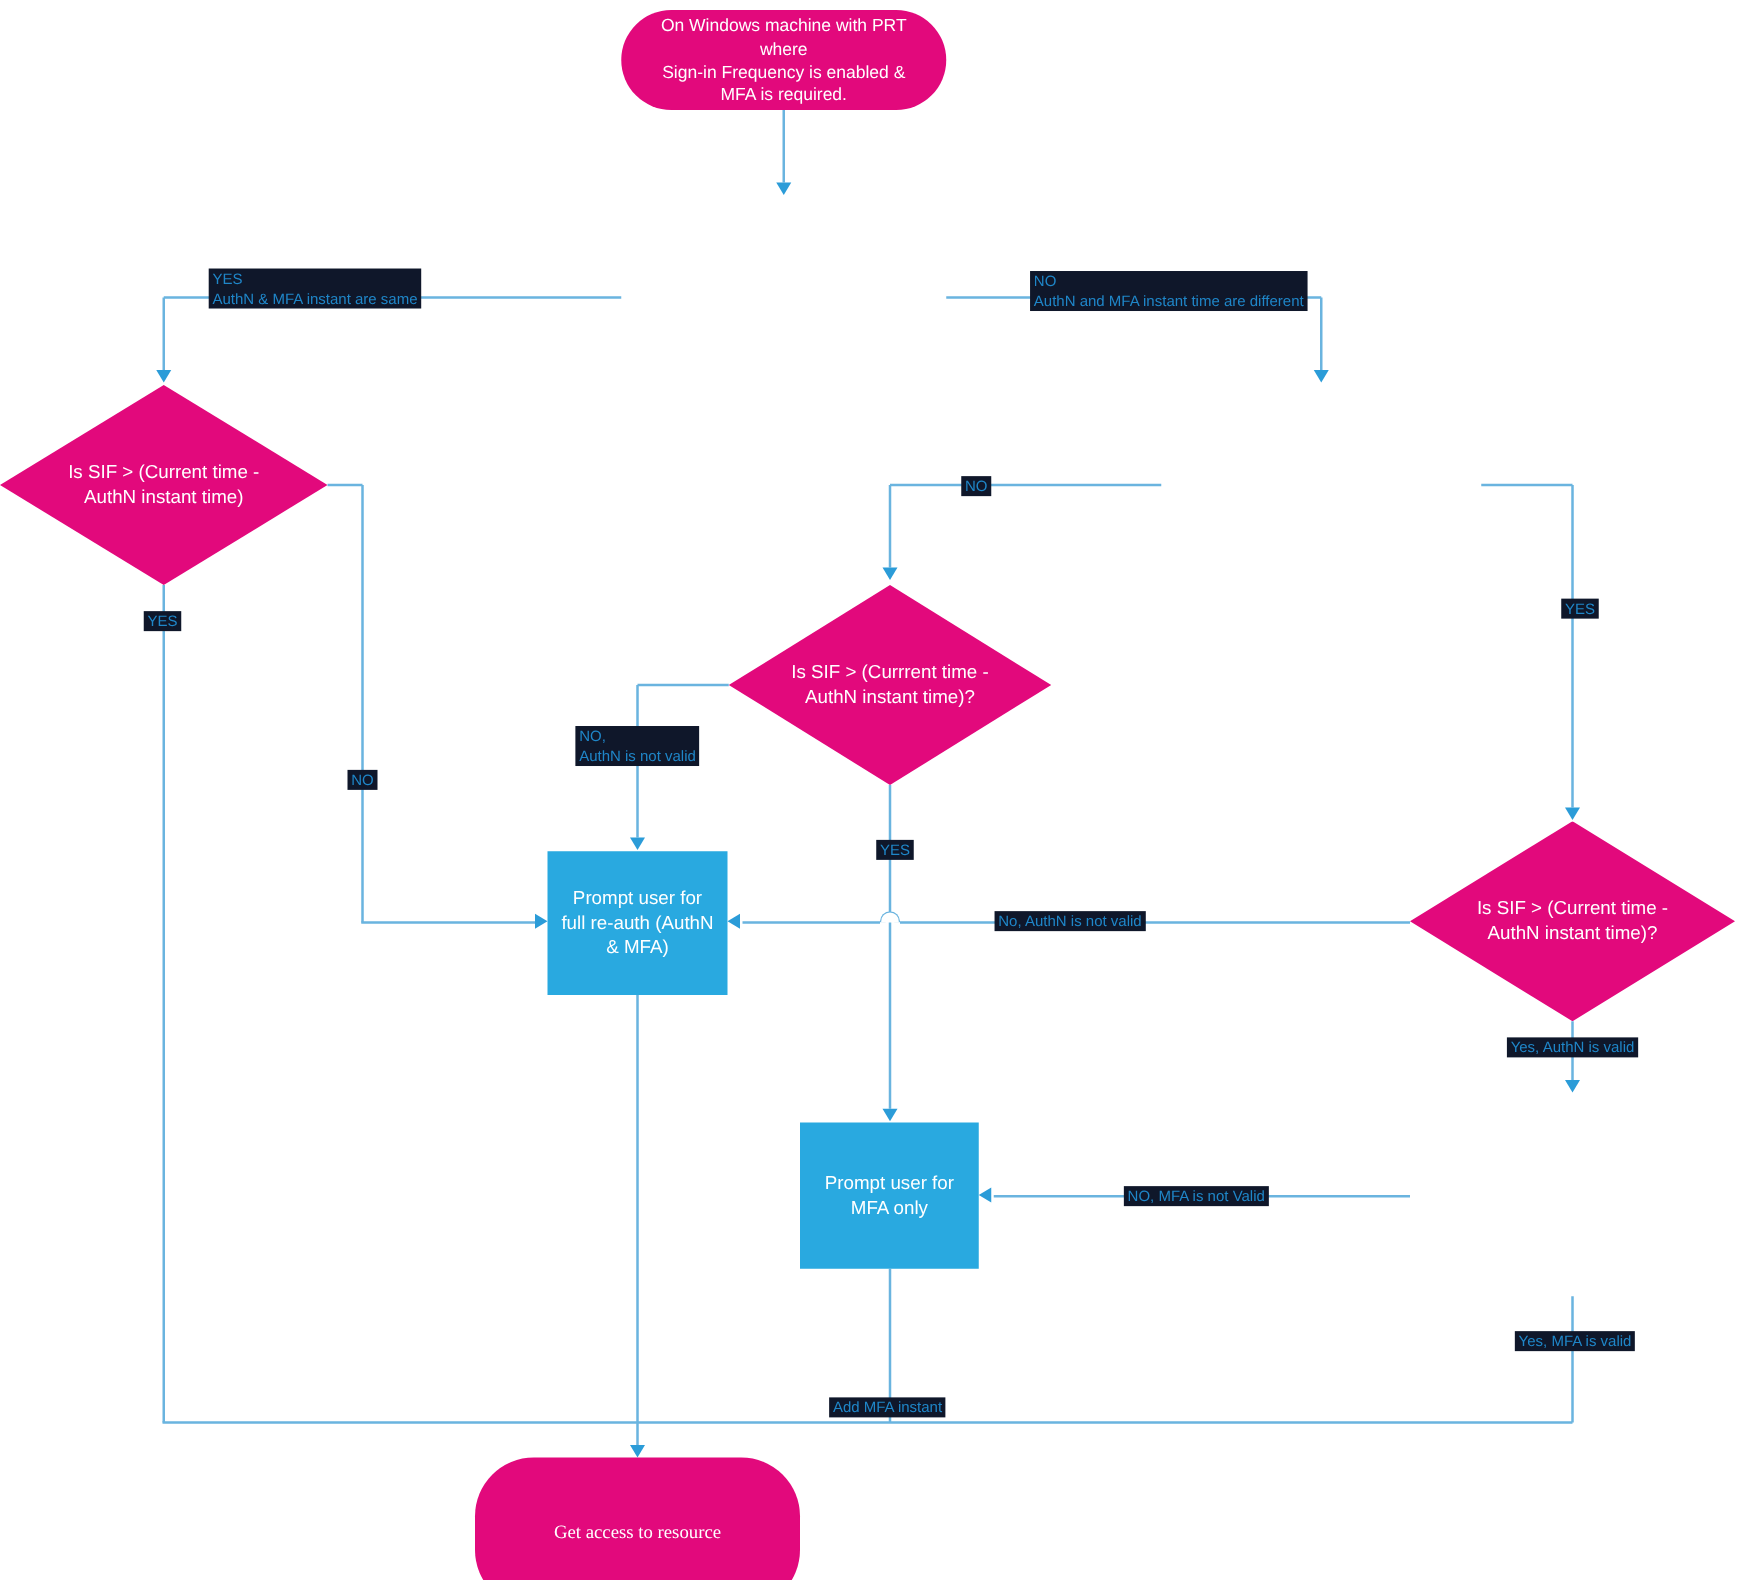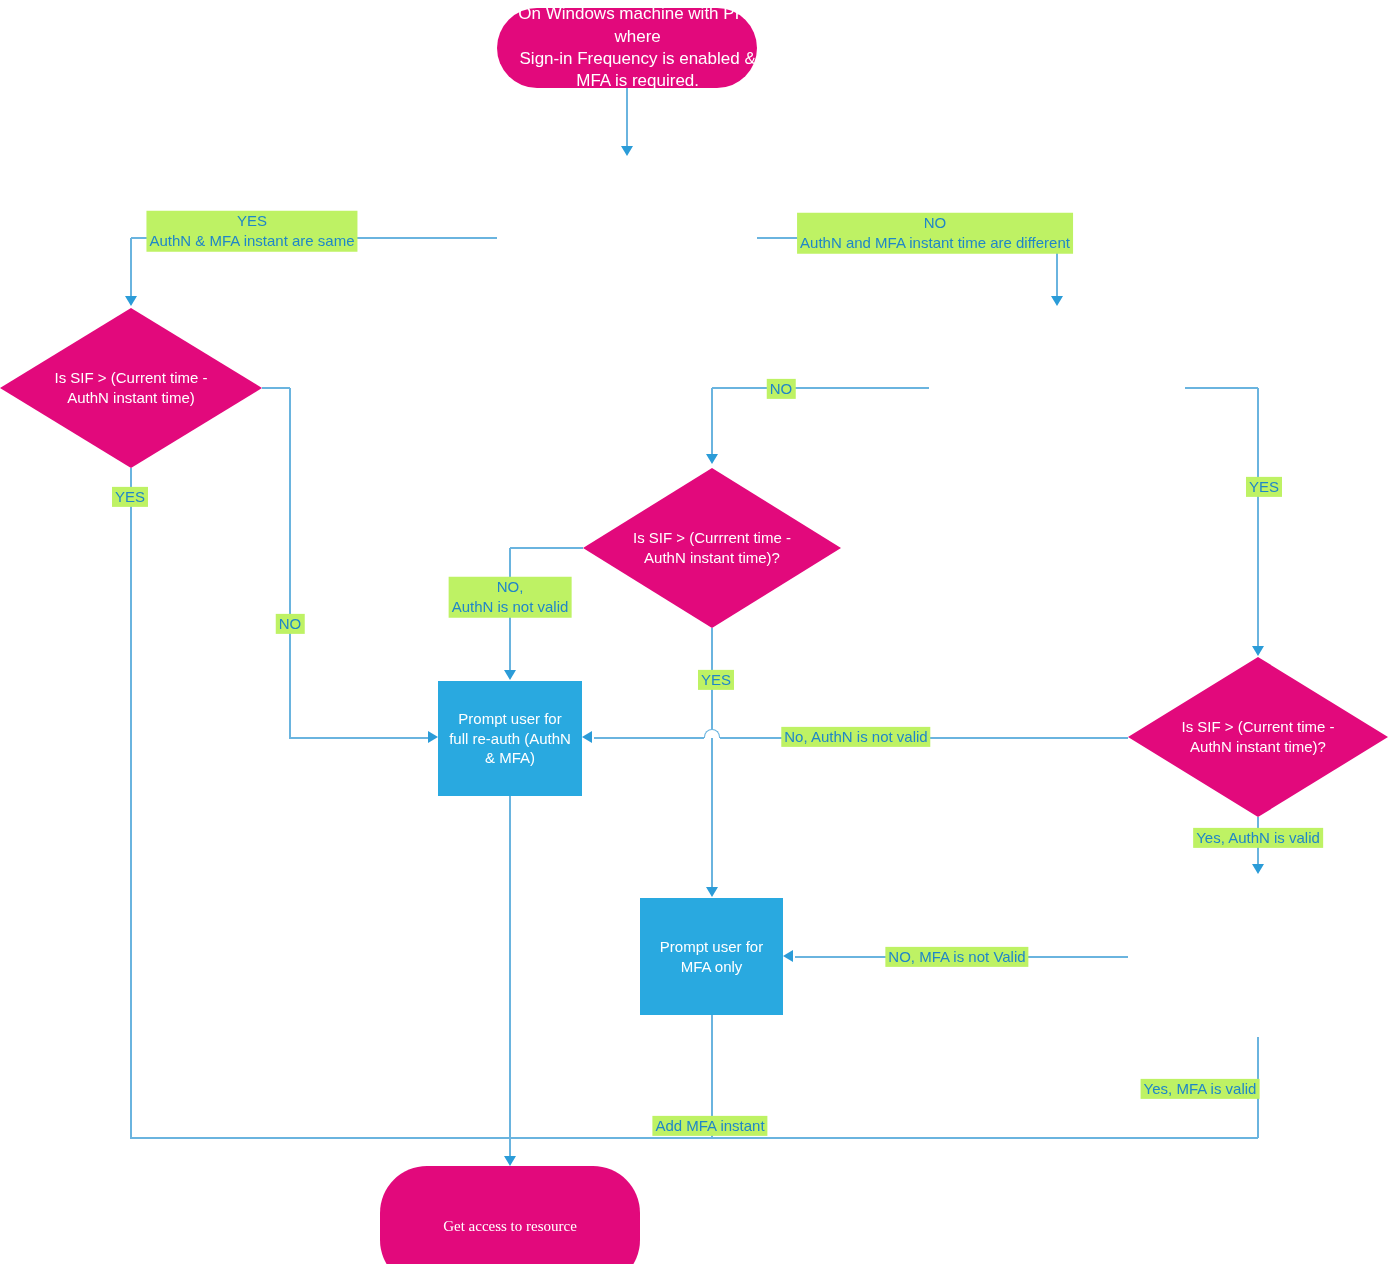--- a/index.html
+++ b/index.html
@@ -20,22 +20,22 @@
             border-bottom:6px solid transparent;border-right:10px solid var(--arrow);z-index:2;}
   .arr-right{position:absolute;width:0;height:0;border-top:6px solid transparent;
              border-bottom:6px solid transparent;border-left:10px solid var(--arrow);z-index:2;}
   .node{position:absolute;display:flex;align-items:center;justify-content:center;
         text-align:center;color:#ffffff;font-size:15px;line-height:1.32;z-index:3;
         white-space:pre-line;box-sizing:border-box;}
   .terminator{background:var(--pink);}
   .diamond{background:var(--pink);clip-path:polygon(50% 0,100% 50%,50% 100%,0 50%);padding:0 34px;}
   .process{background:var(--blue);padding:0 6px;}
   .edge-label{position:absolute;transform:translate(-50%,-50%);color:var(--label_text);
-              font-size:15px;line-height:1.35;text-align:center;white-space:pre-line;
-              background:#bef264;padding:0 3px;z-index:4;}
+              font-size:12px;line-height:1.35;white-space:pre-line;
+              background:#0f172a;padding:0 3px;z-index:4;}
 </style>
 </head>
 <body>
 
 <div id="canvas">
 
   <div class="v-line" style="left:626px;top:88px;height:58px;"></div>
   <div class="arr-down" style="left:621px;top:146px;"></div>
 
   <div class="h-line" style="left:131px;top:237px;width:366px;"></div>
@@ -94,23 +94,23 @@
   <div class="edge-label" style="left:290px;top:624px;">NO</div>
   <div class="edge-label" style="left:781px;top:389px;">NO</div>
   <div class="edge-label" style="left:1264px;top:487px;">YES</div>
   <div class="edge-label" style="left:510px;top:597px;">NO,
 AuthN is not valid</div>
   <div class="edge-label" style="left:716px;top:680px;">YES</div>
   <div class="edge-label" style="left:856px;top:737px;">No, AuthN is not valid</div>
   <div class="edge-label" style="left:1258px;top:838px;">Yes, AuthN is valid</div>
   <div class="edge-label" style="left:957px;top:957px;">NO, MFA is not Valid</div>
   <div class="edge-label" style="left:710px;top:1126px;">Add MFA instant</div>
-  <div class="edge-label" style="left:1200px;top:1073px;margin-top:16px;">Yes, MFA is valid</div>
+  <div class="edge-label" style="left:1260px;top:1073px;">Yes, MFA is valid</div>
 
-  <div class="node terminator" style="left:497px;top:8px;width:260px;height:80px;border-radius:40px;font-size:17px;justify-content:flex-end;">
+  <div class="node terminator" style="left:497px;top:8px;width:260px;height:80px;border-radius:40px;font-size:14px;">
     <span>On Windows machine with PRT
 where
 Sign-in Frequency is enabled &amp;
 MFA is required.</span>
   </div>
 
 
   <div class="node diamond" style="left:0px;top:308px;width:262px;height:160px;">
     <span>Is SIF &gt; (Current time -
 AuthN instant time)</span>

